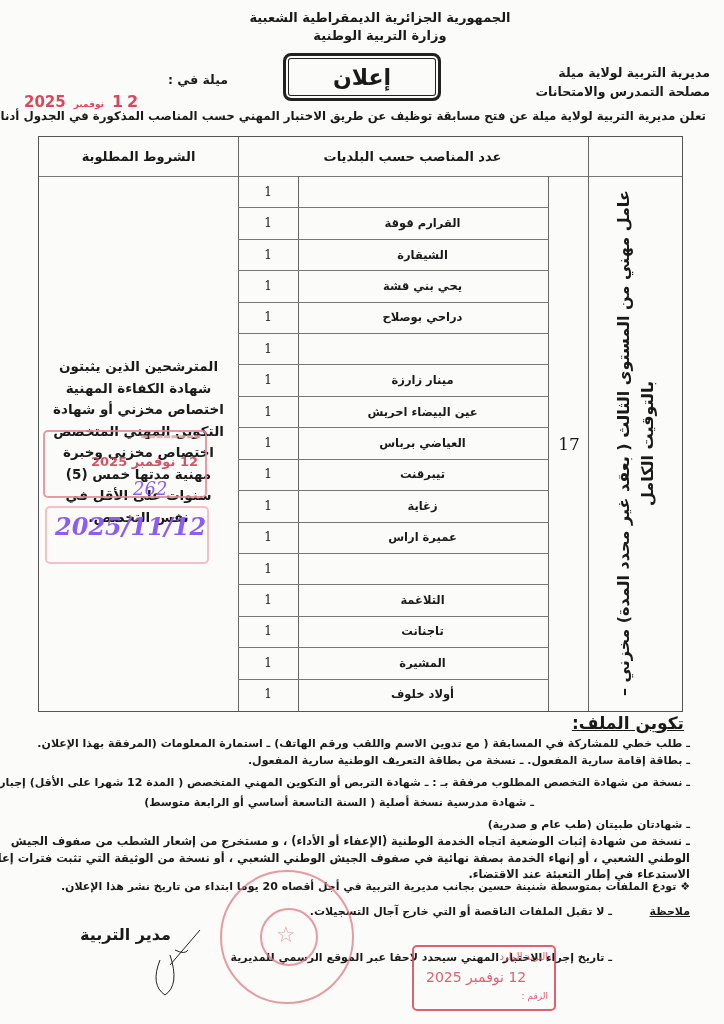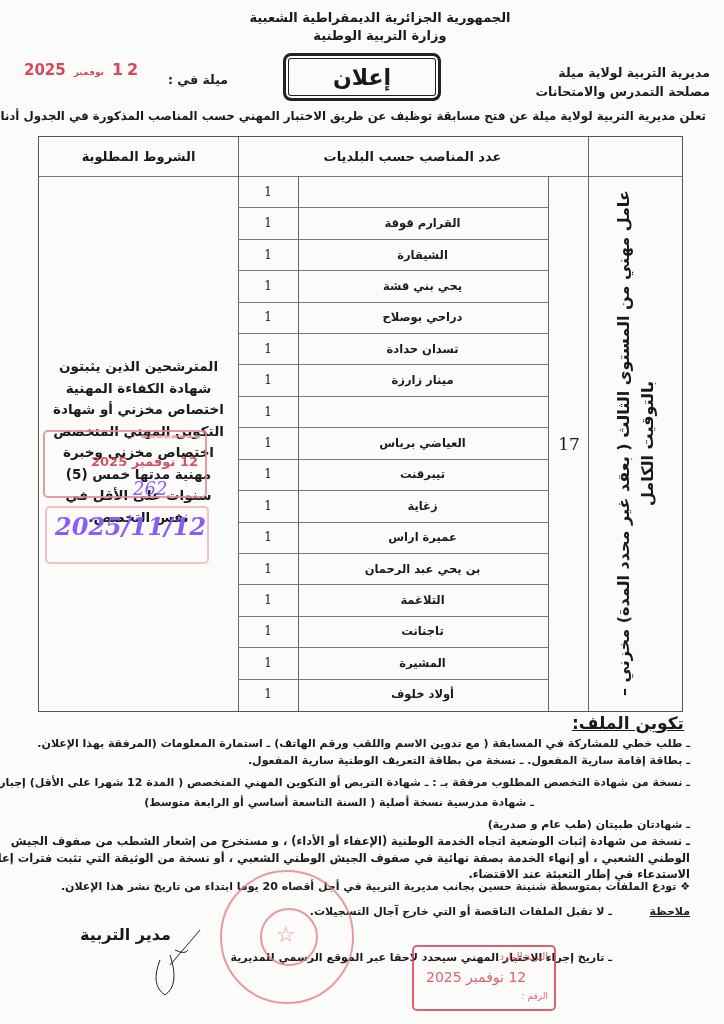--- a/index.html
+++ b/index.html
@@ -16,21 +16,21 @@
   #title-box {
     left: 283px; top: 53px; width: 152px; height: 42px;
     border: 3px solid #222; border-radius: 8px; box-shadow: inset 0 0 0 2px #fbfbfa, inset 0 0 0 3px #222;
     display: flex; align-items: center; justify-content: center;
     font-size: 22px; font-weight: bold; letter-spacing: 6px;
   }
   #directorate { right: 14px; top: 63px; font-size: 12.5px; font-weight: bold; text-align: right; line-height: 19px; }
   #mila-date-label { left: 168px; top: 72px; font-size: 12.5px; font-weight: bold; }
   #stamp-date { left: 24px; top: 60px; color: #d9475a; font-weight: bold; font-size: 15px; display: flex; gap: 8px; align-items: baseline; direction: ltr; }
   #stamp-date .month { font-size: 9px; text-align: right; }
-  #stamp-date .day { font-size: 16px; letter-spacing: 4px; }
+  #stamp-date .day { font-size: 16px; letter-spacing: 4px; margin-top: 32px; }
   #intro { right: 18px; top: 109px; width: 690px; text-align: right; font-size: 11.8px; font-weight: bold; white-space: nowrap; }
 
   
   #posts-table {
     left: 38px; top: 136px; width: 645px; height: 576px;
     border: 1.5px solid #555; box-sizing: border-box;
   }
   .tcell { position: absolute; box-sizing: border-box; }
   .vline { position: absolute; top: 0; bottom: 0; width: 0; border-left: 1px solid #666; }
   .hline { position: absolute; height: 0; border-top: 1px solid #777; }
@@ -111,41 +111,40 @@
     <div class="hline" style="top: 101.824px; left: 199px; right: 133px;"></div>
     <div class="tcell row-name" style="top: 101.824px; height: 31.4118px; right: 133px; width: 253px;">الشيقارة</div>
     <div class="tcell row-count" style="top: 101.824px; height: 31.4118px; left: 199px; width: 60px;">1</div>
     <div class="hline" style="top: 133.235px; left: 199px; right: 133px;"></div>
     <div class="tcell row-name" style="top: 133.235px; height: 31.4118px; right: 133px; width: 253px;">يحي بني قشة</div>
     <div class="tcell row-count" style="top: 133.235px; height: 31.4118px; left: 199px; width: 60px;">1</div>
     <div class="hline" style="top: 164.647px; left: 199px; right: 133px;"></div>
     <div class="tcell row-name" style="top: 164.647px; height: 31.4118px; right: 133px; width: 253px;">دراحي بوصلاح</div>
     <div class="tcell row-count" style="top: 164.647px; height: 31.4118px; left: 199px; width: 60px;">1</div>
     <div class="hline" style="top: 196.059px; left: 199px; right: 133px;"></div>
-    <div class="tcell row-name" style="top: 196.059px; height: 31.4118px; right: 133px; width: 253px;">تسدان حدادة</div>
     <div class="tcell row-count" style="top: 196.059px; height: 31.4118px; left: 199px; width: 60px;">1</div>
     <div class="hline" style="top: 227.471px; left: 199px; right: 133px;"></div>
     <div class="tcell row-name" style="top: 227.471px; height: 31.4118px; right: 133px; width: 253px;">مينار زارزة</div>
     <div class="tcell row-count" style="top: 227.471px; height: 31.4118px; left: 199px; width: 60px;">1</div>
     <div class="hline" style="top: 258.882px; left: 199px; right: 133px;"></div>
+    <div class="tcell row-name" style="top: 258.882px; height: 31.4118px; right: 133px; width: 253px;">عين البيضاء احريش</div>
     <div class="tcell row-count" style="top: 258.882px; height: 31.4118px; left: 199px; width: 60px;">1</div>
     <div class="hline" style="top: 290.294px; left: 199px; right: 133px;"></div>
     <div class="tcell row-name" style="top: 290.294px; height: 31.4118px; right: 133px; width: 253px;">العياضي برباس</div>
     <div class="tcell row-count" style="top: 290.294px; height: 31.4118px; left: 199px; width: 60px;">1</div>
     <div class="hline" style="top: 321.706px; left: 199px; right: 133px;"></div>
     <div class="tcell row-name" style="top: 321.706px; height: 31.4118px; right: 133px; width: 253px;">تيبرقنت</div>
     <div class="tcell row-count" style="top: 321.706px; height: 31.4118px; left: 199px; width: 60px;">1</div>
     <div class="hline" style="top: 353.118px; left: 199px; right: 133px;"></div>
     <div class="tcell row-name" style="top: 353.118px; height: 31.4118px; right: 133px; width: 253px;">زغاية</div>
     <div class="tcell row-count" style="top: 353.118px; height: 31.4118px; left: 199px; width: 60px;">1</div>
     <div class="hline" style="top: 384.529px; left: 199px; right: 133px;"></div>
     <div class="tcell row-name" style="top: 384.529px; height: 31.4118px; right: 133px; width: 253px;">عميرة اراس</div>
     <div class="tcell row-count" style="top: 384.529px; height: 31.4118px; left: 199px; width: 60px;">1</div>
     <div class="hline" style="top: 415.941px; left: 199px; right: 133px;"></div>
-    <div class="tcell row-name" style="top: 415.941px; height: 31.4118px; right: 133px; width: 253px;">بن يحي عبد الرحمان</div>
     <div class="tcell row-count" style="top: 415.941px; height: 31.4118px; left: 199px; width: 60px;">1</div>
     <div class="hline" style="top: 447.353px; left: 199px; right: 133px;"></div>
     <div class="tcell row-name" style="top: 447.353px; height: 31.4118px; right: 133px; width: 253px;">التلاغمة</div>
     <div class="tcell row-count" style="top: 447.353px; height: 31.4118px; left: 199px; width: 60px;">1</div>
     <div class="hline" style="top: 478.765px; left: 199px; right: 133px;"></div>
     <div class="tcell row-name" style="top: 478.765px; height: 31.4118px; right: 133px; width: 253px;">تاجنانت</div>
     <div class="tcell row-count" style="top: 478.765px; height: 31.4118px; left: 199px; width: 60px;">1</div>
     <div class="hline" style="top: 510.176px; left: 199px; right: 133px;"></div>
     <div class="tcell row-name" style="top: 510.176px; height: 31.4118px; right: 133px; width: 253px;">المشيرة</div>
     <div class="tcell row-count" style="top: 510.176px; height: 31.4118px; left: 199px; width: 60px;">1</div>

